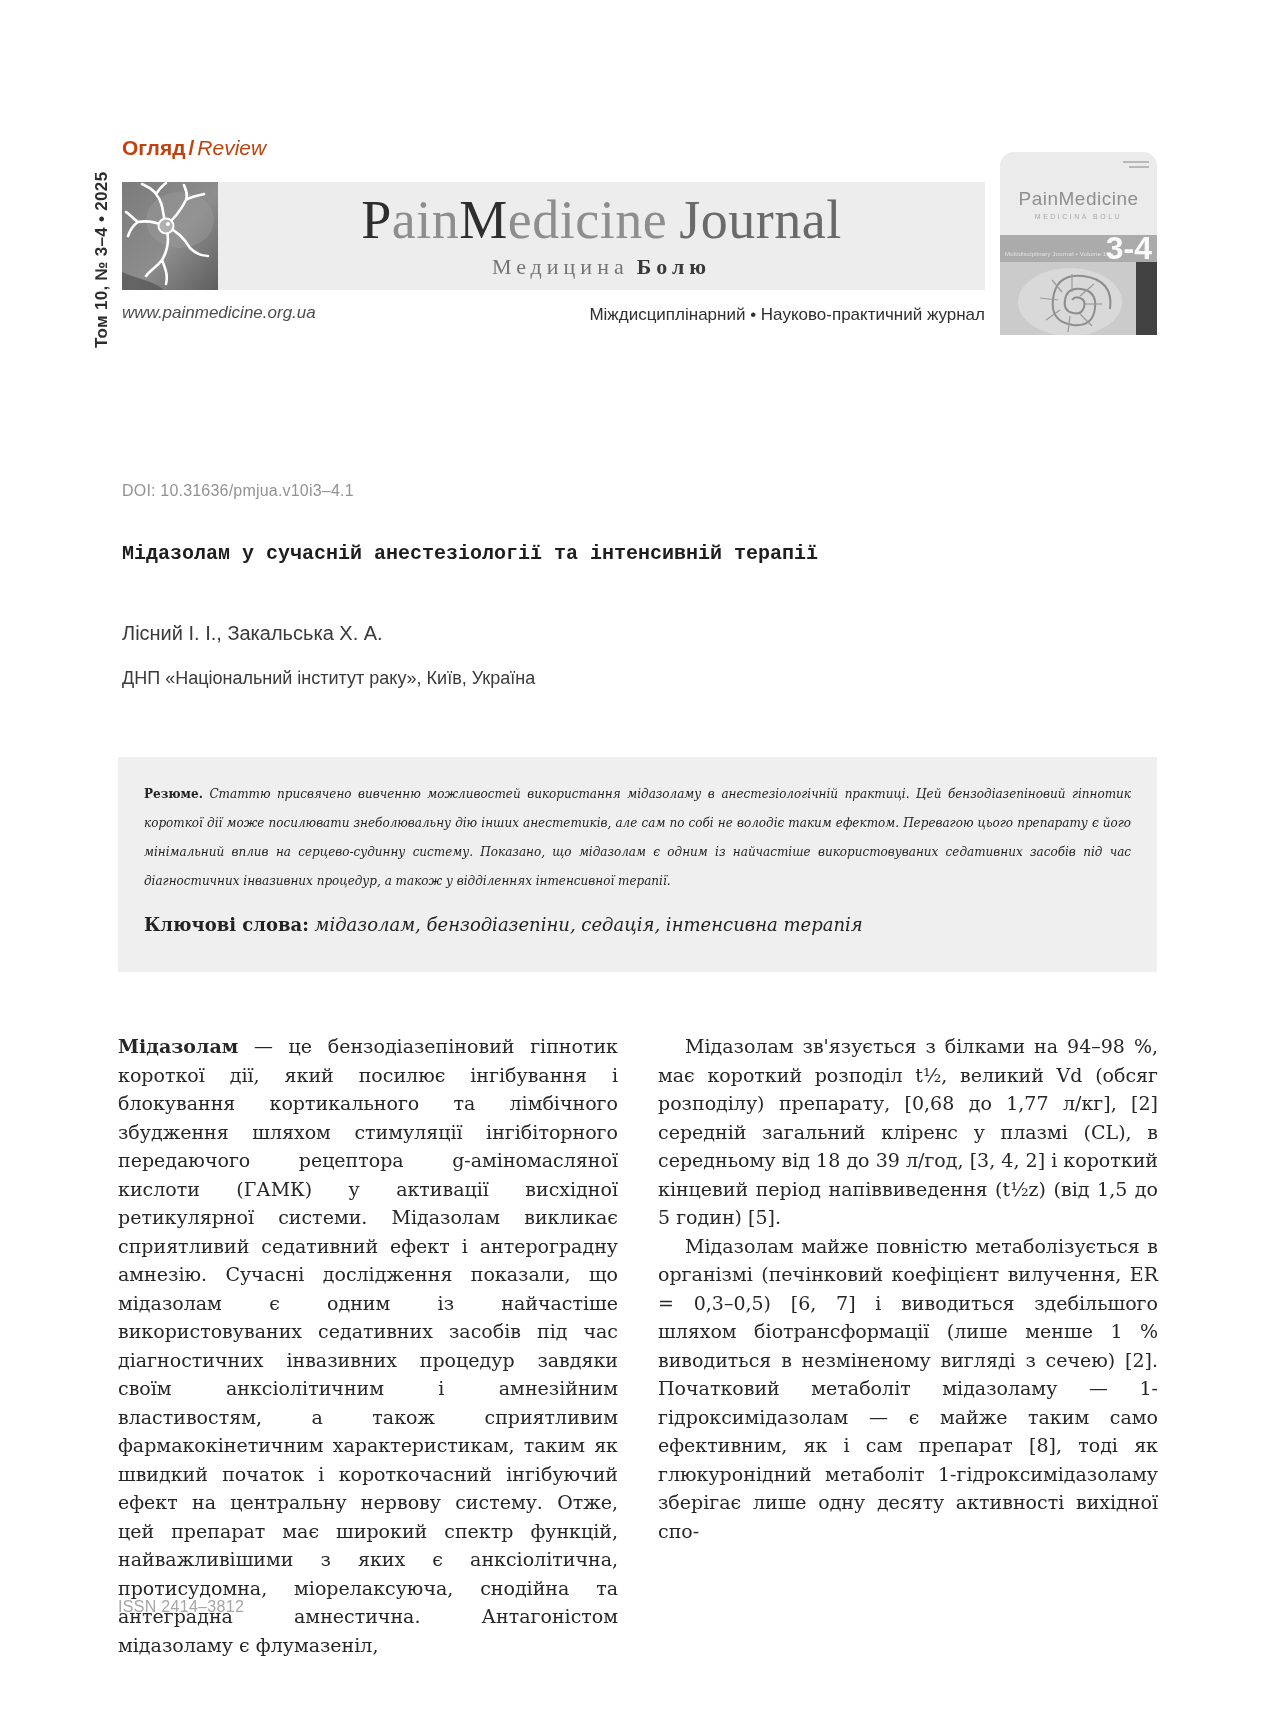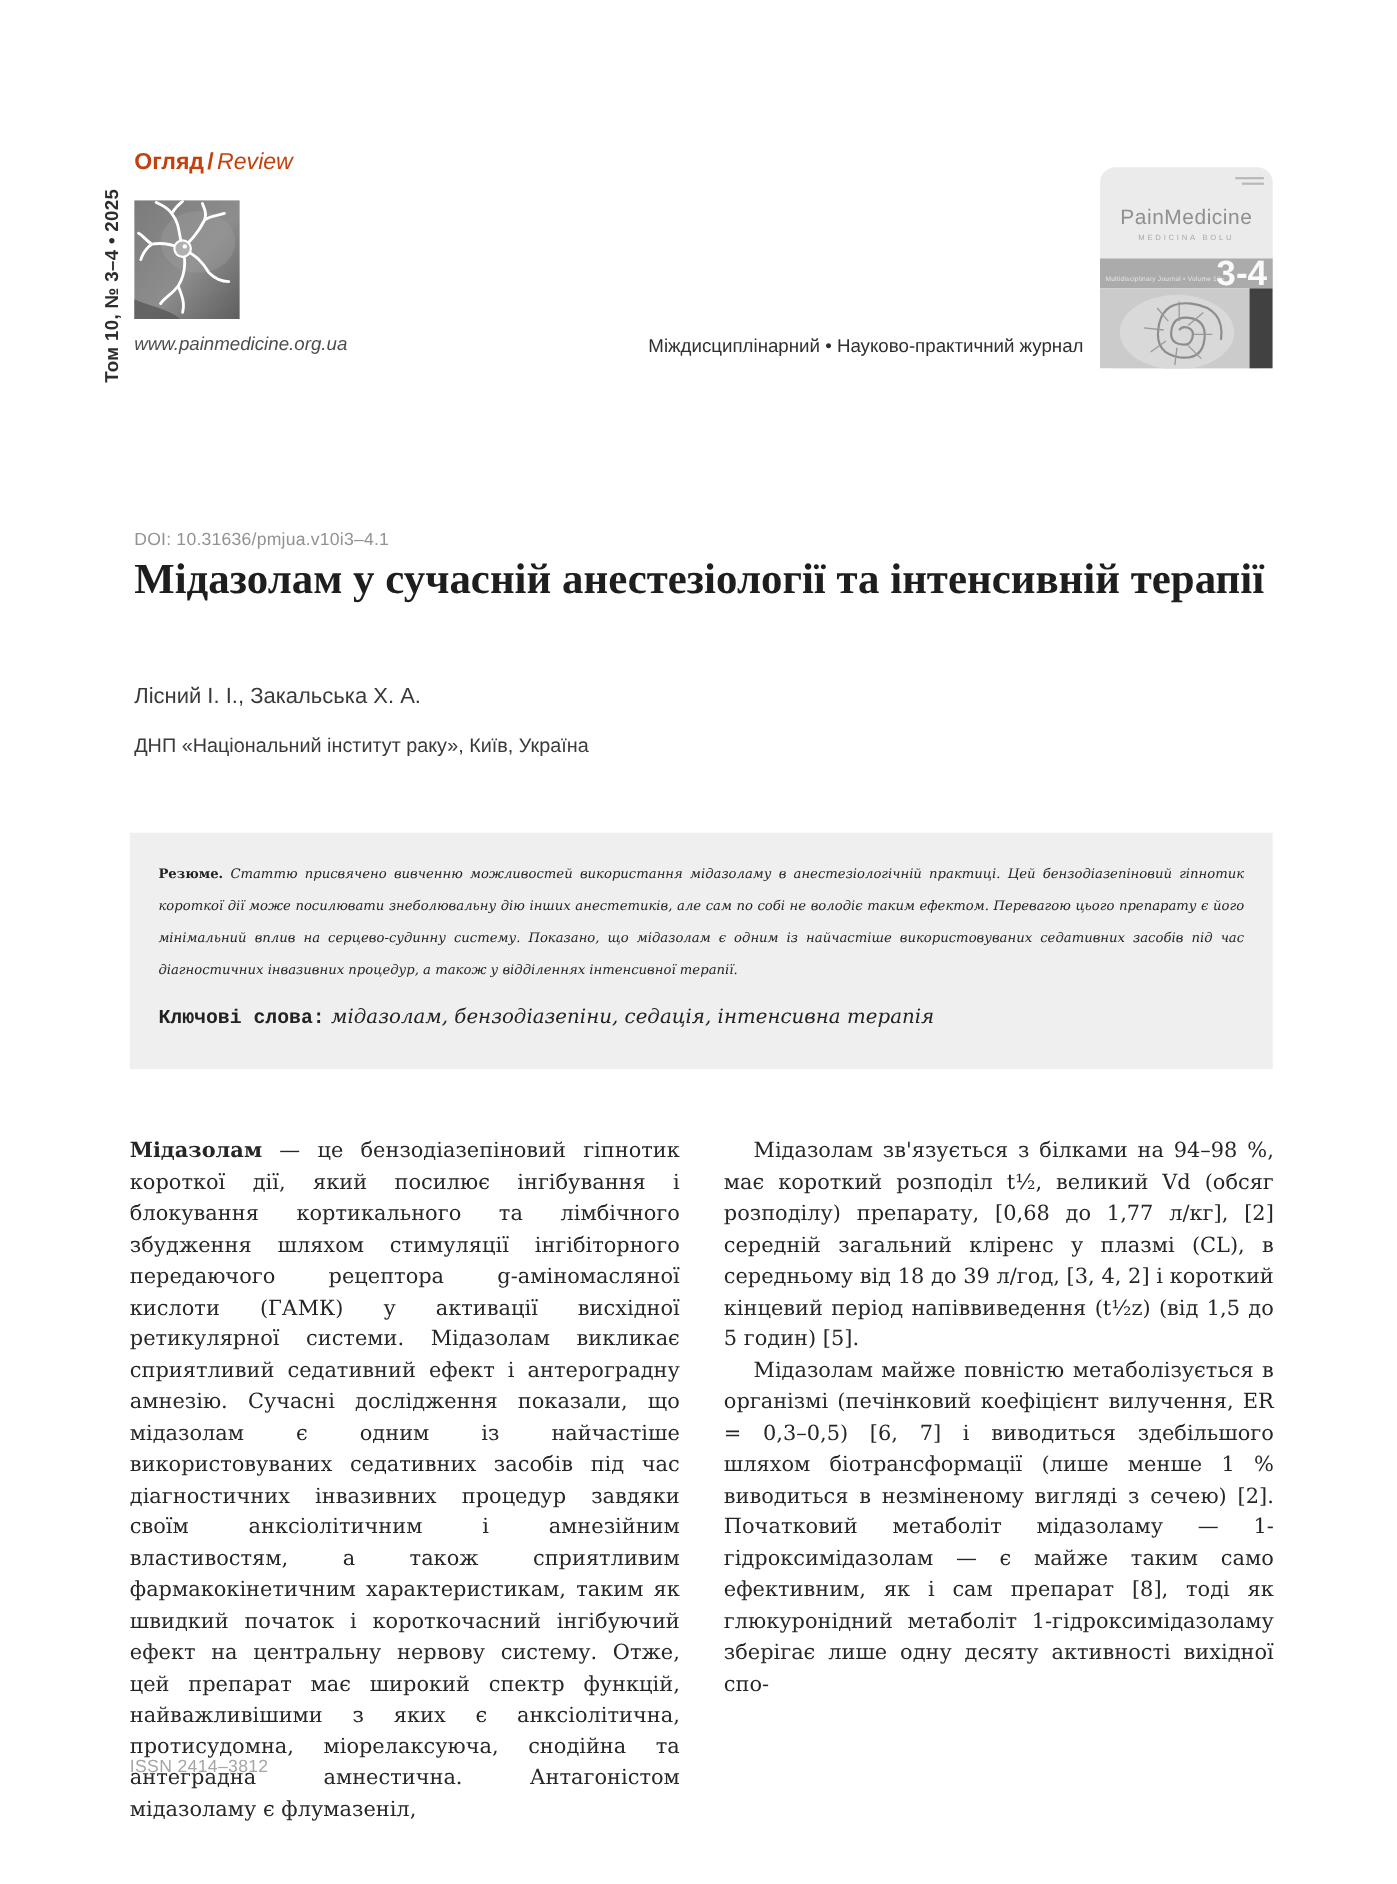--- a/index.html
+++ b/index.html
@@ -44,32 +44,32 @@
   .band-issue{position:absolute;right:5px;bottom:-2px;font-size:32px;font-weight:bold;color:#fafafa;line-height:1;}
   .cover-photo{position:absolute;top:110px;left:0;right:0;bottom:0;}
   .cover-photo svg{display:block;}
 
   
   .www{position:absolute;left:122px;top:303px;font-style:italic;font-size:17px;color:#4d4d4d;}
   .tagline{position:absolute;right:285px;top:305px;font-size:17px;color:#2f2f2f;}
 
   
   .doi{position:absolute;left:122px;top:482px;font-size:16px;color:#929292;letter-spacing:.2px;}
-  .title{position:absolute;left:122px;top:504px;width:1040px;margin:0;
-         font-family:Liberation Serif, serif;font-weight:bold;font-size:39px;color:#1e1e1e;}
+  .title{position:absolute;left:122px;top:542px;width:1040px;margin:0;
+         font-family:Liberation Mono, monospace;font-weight:bold;font-size:20px;color:#1e1e1e;}
   .authors{position:absolute;left:122px;top:622px;font-size:20px;color:#3a3a3a;}
   .affiliation{position:absolute;left:122px;top:668px;font-size:18px;color:#3a3a3a;}
 
   
   .abstract-box{position:absolute;left:118px;top:757px;width:1039px;height:215px;background:#efefef;
         padding:23px 26px;box-sizing:border-box;font-family:"DejaVu Serif",serif;}
   .abstract{margin:0;font-size:12px;line-height:29px;text-align:justify;color:#222;font-style:italic;}
   .ab-label{font-style:normal;font-weight:bold;}
   .keywords{margin:14px 0 0 0;font-size:18px;line-height:29px;color:#222;}
-  .kw-label{font-style:normal;font-weight:bold;font-family:Liberation Mono, monospace;}
+  .kw-label{font-style:normal;font-weight:bold;}
   .kw-text{font-style:italic;}
 
   
   .columns{position:absolute;left:118px;top:1032px;width:1039px;display:flex;gap:40px;
         font-family:"DejaVu Serif",serif;}
   .col{width:500px;flex:none;}
   .bp{margin:0;font-size:19px;line-height:28.5px;text-align:justify;color:#262626;}
   .bp.indent{text-indent:27px;}
 
   .issn{position:absolute;left:118px;top:1598px;font-size:16px;color:#a6a6a6;letter-spacing:.3px;}
@@ -99,20 +99,26 @@
         <ellipse cx="58" cy="38" rx="34" ry="28" fill="#9b9b9b" opacity="0.45"></ellipse>
         <path d="M44,44 C40,30 42,22 34,12 M34,12 C30,6 24,4 20,2 M34,12 C38,6 40,4 44,1
                  M44,44 C52,36 58,30 64,18 M64,18 C66,12 64,8 62,3 M64,18 C70,14 76,14 82,12
                  M44,44 C34,40 26,38 16,40 M16,40 C10,36 8,32 4,30 M16,40 C10,44 8,48 6,54
                  M44,44 C48,58 46,68 40,78 M40,78 C34,86 28,88 24,94 M40,78 C44,88 46,94 44,102
                  M44,44 C56,50 62,56 68,66 M68,66 C74,72 80,74 86,74" stroke="#ffffff" stroke-width="2.6" fill="none" stroke-linecap="round"></path>
         <circle cx="44" cy="44" r="7.5" fill="#b0b0b0" stroke="#ffffff" stroke-width="2"></circle>
         <circle cx="46" cy="42" r="2" fill="#ffffff"></circle>
         <path d="M0,108 L42,108 C30,98 12,96 0,90 Z" fill="#4f4f4f" opacity="0.65"></path>
       </svg>
+    </div>
+    <div class="banner">
+      <div class="jtitle"><span class="jt-dark">P</span><span class="jt-gray">ain</span><span class="jt-dark">M</span><span class="jt-gray">edicine</span><span class="jt-journal">Journal</span>
+      </div>
+      <div class="jsub"><span class="sub1">Медицина</span><span class="sub2">Болю</span>
+      </div>
     </div>
   </div>
 
   <div class="cover">
     <div class="cover-fineprint">
         <i></i>
         <i></i>
       </div>
     <div class="cover-title">PainMedicine</div>
     <div class="cover-sub">MEDICINA BOLU</div>

